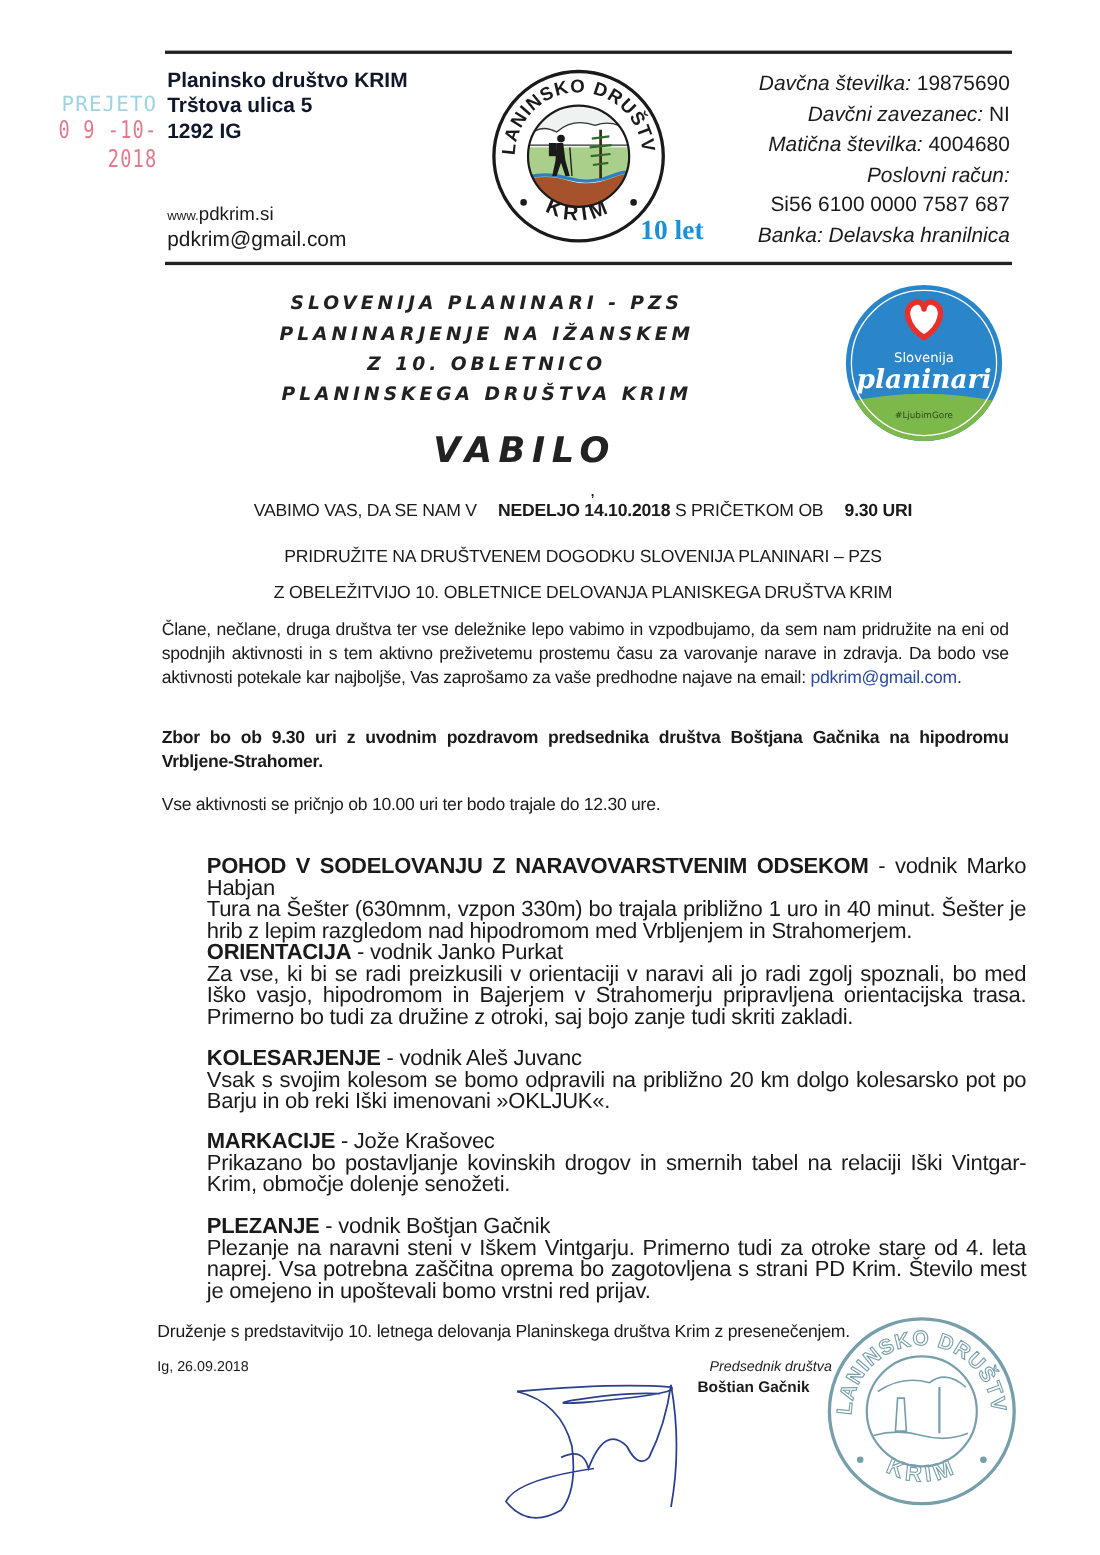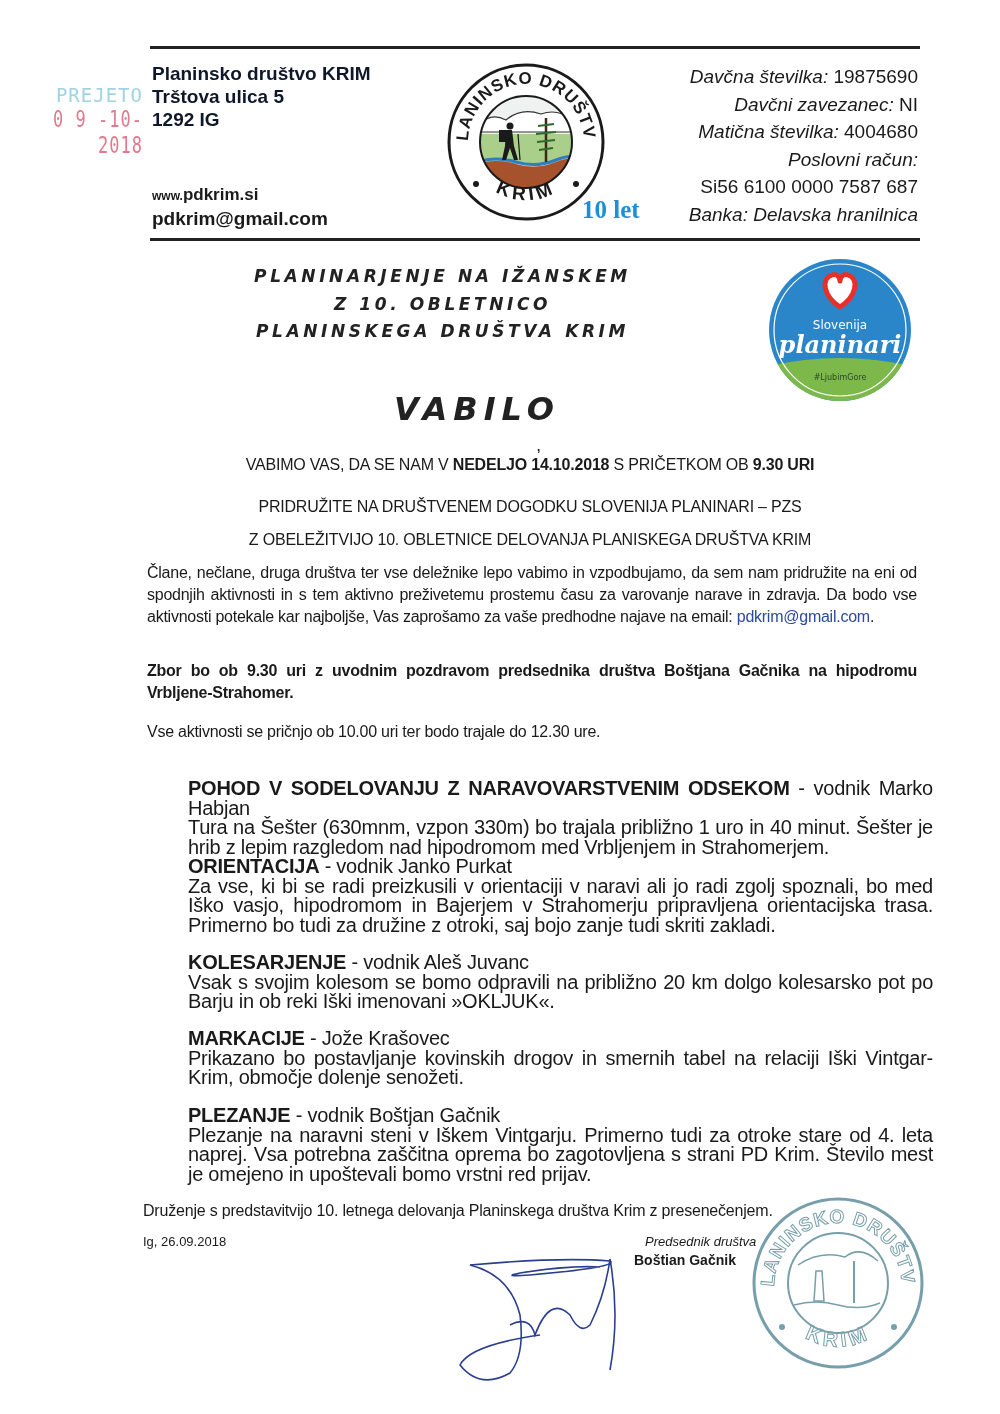--- a/index.html
+++ b/index.html
@@ -11,21 +11,21 @@
   .rule.bottom { top: 238px; }
 
   
   .recv-stamp { position: absolute; left: 28px; top: 84px; width: 115px; text-align: right; }
   .recv-stamp .word { font-family: "DejaVu Sans Mono", monospace; font-size: 19px; color: #9fd3e3; letter-spacing: 1px; }
   .recv-stamp .date { font-family: "DejaVu Sans Mono", monospace; font-size: 17px; color: #e07a8d; margin-top: 6px; letter-spacing: 1px; transform: scaleY(1.3); }
 
   
   .org { position: absolute; left: 152px; top: 62px; font-weight: bold; }
   .org .line { font-size: 19px; line-height: 23px; color: #0f172a; }
-  .web { position: absolute; left: 152px; top: 184px; font-weight: bold; }
+  .web { position: absolute; left: 152px; top: 184px; font-weight: normal; }
   .web .www { font-size: 17px; line-height: 22px; }
   .web .www small { font-size: 12px; }
   .web .mail { font-size: 19px; line-height: 24px; }
 
   
   .logo { position: absolute; left: 446px; top: 62px; width: 160px; height: 160px; }
   .ten-let { position: absolute; left: 582px; top: 196px; font-family: "Liberation Serif", serif; font-weight: bold; font-size: 25px; color: #1c8fd6; }
 
   
   .info { position: absolute; right: 82px; top: 63px; text-align: right; font-size: 19px; line-height: 27.5px; color: #1a1a1a; }
@@ -33,21 +33,21 @@
 
   
   .titles { position: absolute; left: 230px; top: 263px; width: 425px; text-align: center; font-family: "DejaVu Sans", sans-serif; font-style: italic; font-weight: bold; font-size: 17px; line-height: 27.5px; letter-spacing: 3.6px; color: #222; }
   .vabilo { position: absolute; left: 330px; top: 390px; width: 230px; text-align: right; font-family: "DejaVu Sans", sans-serif; font-style: italic; font-weight: bold; font-size: 32px; letter-spacing: 6px; color: #222; }
 
   
   .badge { position: absolute; left: 764px; top: 257px; width: 152px; height: 146px; }
 
   
   .center-line { position: absolute; left: 140px; width: 780px; text-align: center; font-size: 16px; color: #1a1a1a; letter-spacing: -0.2px; }
-  .center-line b { font-weight: bold; }
+  .center-line b { font-weight: bold; margin-left: 15px; }
   .cl1 { top: 456px; }
   .cl2 { top: 498px; }
   .cl3 { top: 531px; }
   .tick { position: absolute; left: 537px; top: 440px; font-size: 12px; font-weight: bold; }
 
   .para { position: absolute; left: 147px; width: 770px; font-size: 16px; line-height: 22px; text-align: justify; color: #1a1a1a; letter-spacing: -0.25px; }
   .p1 { top: 562px; }
   .p1 .email { color: #2b4a9e; }
   .p2 { top: 660px; font-weight: bold; }
   .p3 { top: 721px; }
@@ -132,20 +132,21 @@
   <div><span class="lbl">Davčni zavezanec:</span><span> NI</span></div>
   <div><span class="lbl">Matična številka:</span><span> 4004680</span></div>
   <div><span class="lbl">Poslovni račun:</span></div>
   <div><span>Si56 6100 0000 7587 687</span></div>
   <div><span class="lbl">Banka: Delavska hranilnica</span></div>
 </div>
 
 <div class="rule bottom"></div>
 
 <div class="titles">
+  <div>SLOVENIJA PLANINARI - PZS</div>
   <div>PLANINARJENJE NA IŽANSKEM</div>
   <div>Z 10. OBLETNICO</div>
   <div>PLANINSKEGA DRUŠTVA KRIM</div>
 </div>
 <div class="vabilo">VABILO</div>
 
 <svg class="badge" viewBox="0 0 152 146">
   <defs>
       <clipPath id="bc">
         <circle cx="76" cy="73" r="71"></circle>

